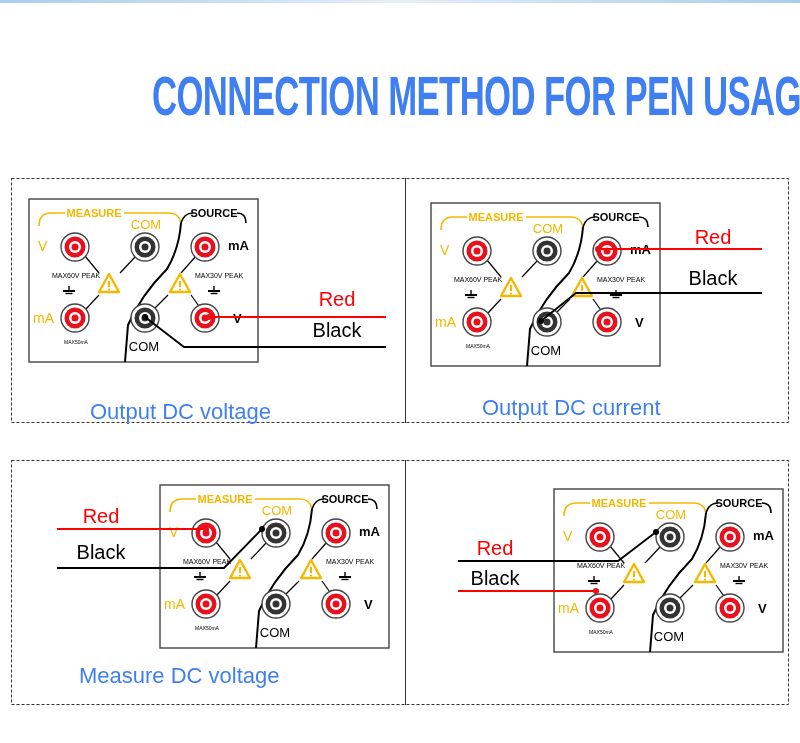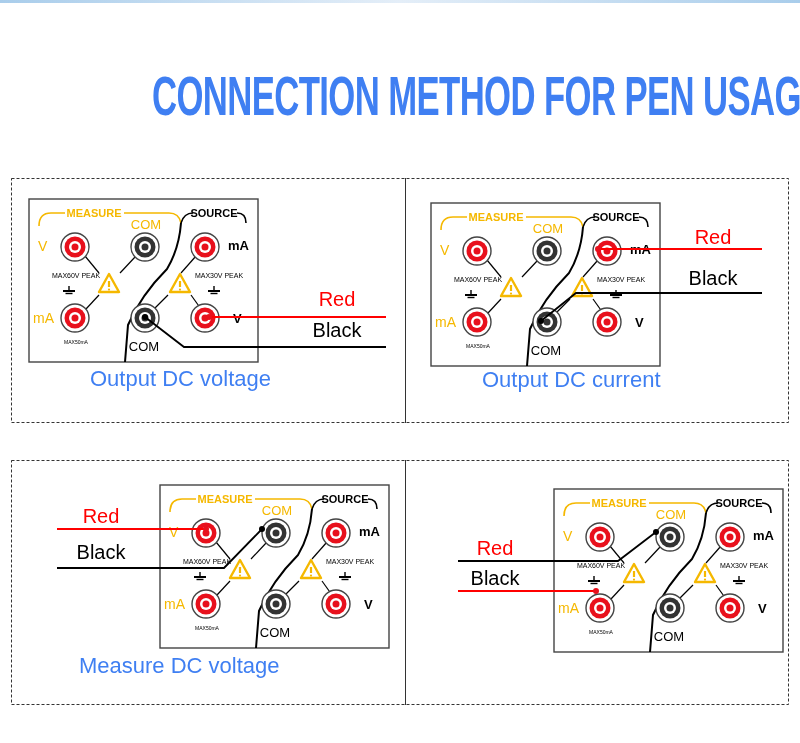--- a/index.html
+++ b/index.html
@@ -86,21 +86,21 @@
   <use href="#jack-red" transform="translate(176,119)"></use>
 </g>
 
     <line x1="197" y1="138" x2="374" y2="138" stroke="#ff0000" stroke-width="1.8"></line>
     <polyline points="133,138 172,168 374,168" fill="none" stroke="#000" stroke-width="1.8"></polyline>
     <circle cx="133" cy="138" r="3" fill="#000"></circle>
     <circle cx="197" cy="138" r="3" fill="#e8101c"></circle>
     <text x="325" y="127" text-anchor="middle" fill="#ff0000" font-size="20">Red</text>
     <text x="325" y="158" text-anchor="middle" fill="#000" font-size="20">Black</text>
   </svg>
-  <div class="caption" style="left:78px;top:187px;">Output DC voltage</div>
+  <div class="caption" style="left:78px;top:220px;">Output DC voltage</div>
 </div>
 
 <div class="cell" style="left:406px;top:179px;width:382px;height:244px;">
   <svg class="panel" width="382" height="244" style="position:absolute;left:0;top:0;">
       <g transform="translate(25,24)" class="panel-body">
   <rect x="0" y="0" width="229" height="163" fill="#fff" stroke="#444" stroke-width="1.4"></rect>
   <path d="M10,27 Q10,14 22,14 L36,14 M95,14 L140,14 Q150,14 152,24" fill="none" stroke="#f5b800" stroke-width="1.6"></path>
   <text x="65" y="18" text-anchor="middle" fill="#f5b800" font-size="11" font-weight="bold">MEASURE</text>
   <path d="M152,24 Q155,14 164,14 M208,14 Q217,14 217,24" fill="none" stroke="#000" stroke-width="1.6"></path>
   <text x="185" y="18" text-anchor="middle" fill="#000" font-size="11" font-weight="bold">SOURCE</text>
@@ -132,21 +132,21 @@
   <use href="#jack-red" transform="translate(176,119)"></use>
 </g>
 
     <line x1="192" y1="70" x2="356" y2="70" stroke="#ff0000" stroke-width="1.8"></line>
     <polyline points="135,142 170,114 356,114" fill="none" stroke="#000" stroke-width="1.8"></polyline>
     <circle cx="135" cy="142" r="3" fill="#000"></circle>
     <circle cx="192" cy="70" r="3" fill="#e8101c"></circle>
     <text x="307" y="65" text-anchor="middle" fill="#ff0000" font-size="20">Red</text>
     <text x="307" y="106" text-anchor="middle" fill="#000" font-size="20">Black</text>
   </svg>
-  <div class="caption" style="left:76px;top:188px;">Output DC current</div>
+  <div class="caption" style="left:76px;top:216px;">Output DC current</div>
 </div>
 
 <div class="cell" style="left:12px;top:461px;width:393px;height:244px;">
   <svg class="panel" width="393" height="244" style="position:absolute;left:0;top:0;">
       <g transform="translate(148,24)" class="panel-body">
   <rect x="0" y="0" width="229" height="163" fill="#fff" stroke="#444" stroke-width="1.4"></rect>
   <path d="M10,27 Q10,14 22,14 L36,14 M95,14 L140,14 Q150,14 152,24" fill="none" stroke="#f5b800" stroke-width="1.6"></path>
   <text x="65" y="18" text-anchor="middle" fill="#f5b800" font-size="11" font-weight="bold">MEASURE</text>
   <path d="M152,24 Q155,14 164,14 M208,14 Q217,14 217,24" fill="none" stroke="#000" stroke-width="1.6"></path>
   <text x="185" y="18" text-anchor="middle" fill="#000" font-size="11" font-weight="bold">SOURCE</text>
@@ -178,21 +178,21 @@
   <use href="#jack-red" transform="translate(176,119)"></use>
 </g>
 
     <line x1="45" y1="68" x2="194" y2="68" stroke="#ff0000" stroke-width="1.8"></line>
     <polyline points="45,107 212,107 250,68" fill="none" stroke="#000" stroke-width="1.8"></polyline>
     <circle cx="250" cy="68" r="3" fill="#000"></circle>
     <circle cx="194" cy="68" r="3" fill="#e8101c"></circle>
     <text x="89" y="62" text-anchor="middle" fill="#ff0000" font-size="20">Red</text>
     <text x="89" y="98" text-anchor="middle" fill="#000" font-size="20">Black</text>
   </svg>
-  <div class="caption" style="left:67px;top:192px;">Measure DC voltage</div>
+  <div class="caption" style="left:67px;top:202px;">Measure DC voltage</div>
 </div>
 
 <div class="cell" style="left:406px;top:461px;width:382px;height:244px;">
   <svg class="panel" width="382" height="244" style="position:absolute;left:0;top:0;">
       <g transform="translate(148,28)" class="panel-body">
   <rect x="0" y="0" width="229" height="163" fill="#fff" stroke="#444" stroke-width="1.4"></rect>
   <path d="M10,27 Q10,14 22,14 L36,14 M95,14 L140,14 Q150,14 152,24" fill="none" stroke="#f5b800" stroke-width="1.6"></path>
   <text x="65" y="18" text-anchor="middle" fill="#f5b800" font-size="11" font-weight="bold">MEASURE</text>
   <path d="M152,24 Q155,14 164,14 M208,14 Q217,14 217,24" fill="none" stroke="#000" stroke-width="1.6"></path>
   <text x="185" y="18" text-anchor="middle" fill="#000" font-size="11" font-weight="bold">SOURCE</text>

